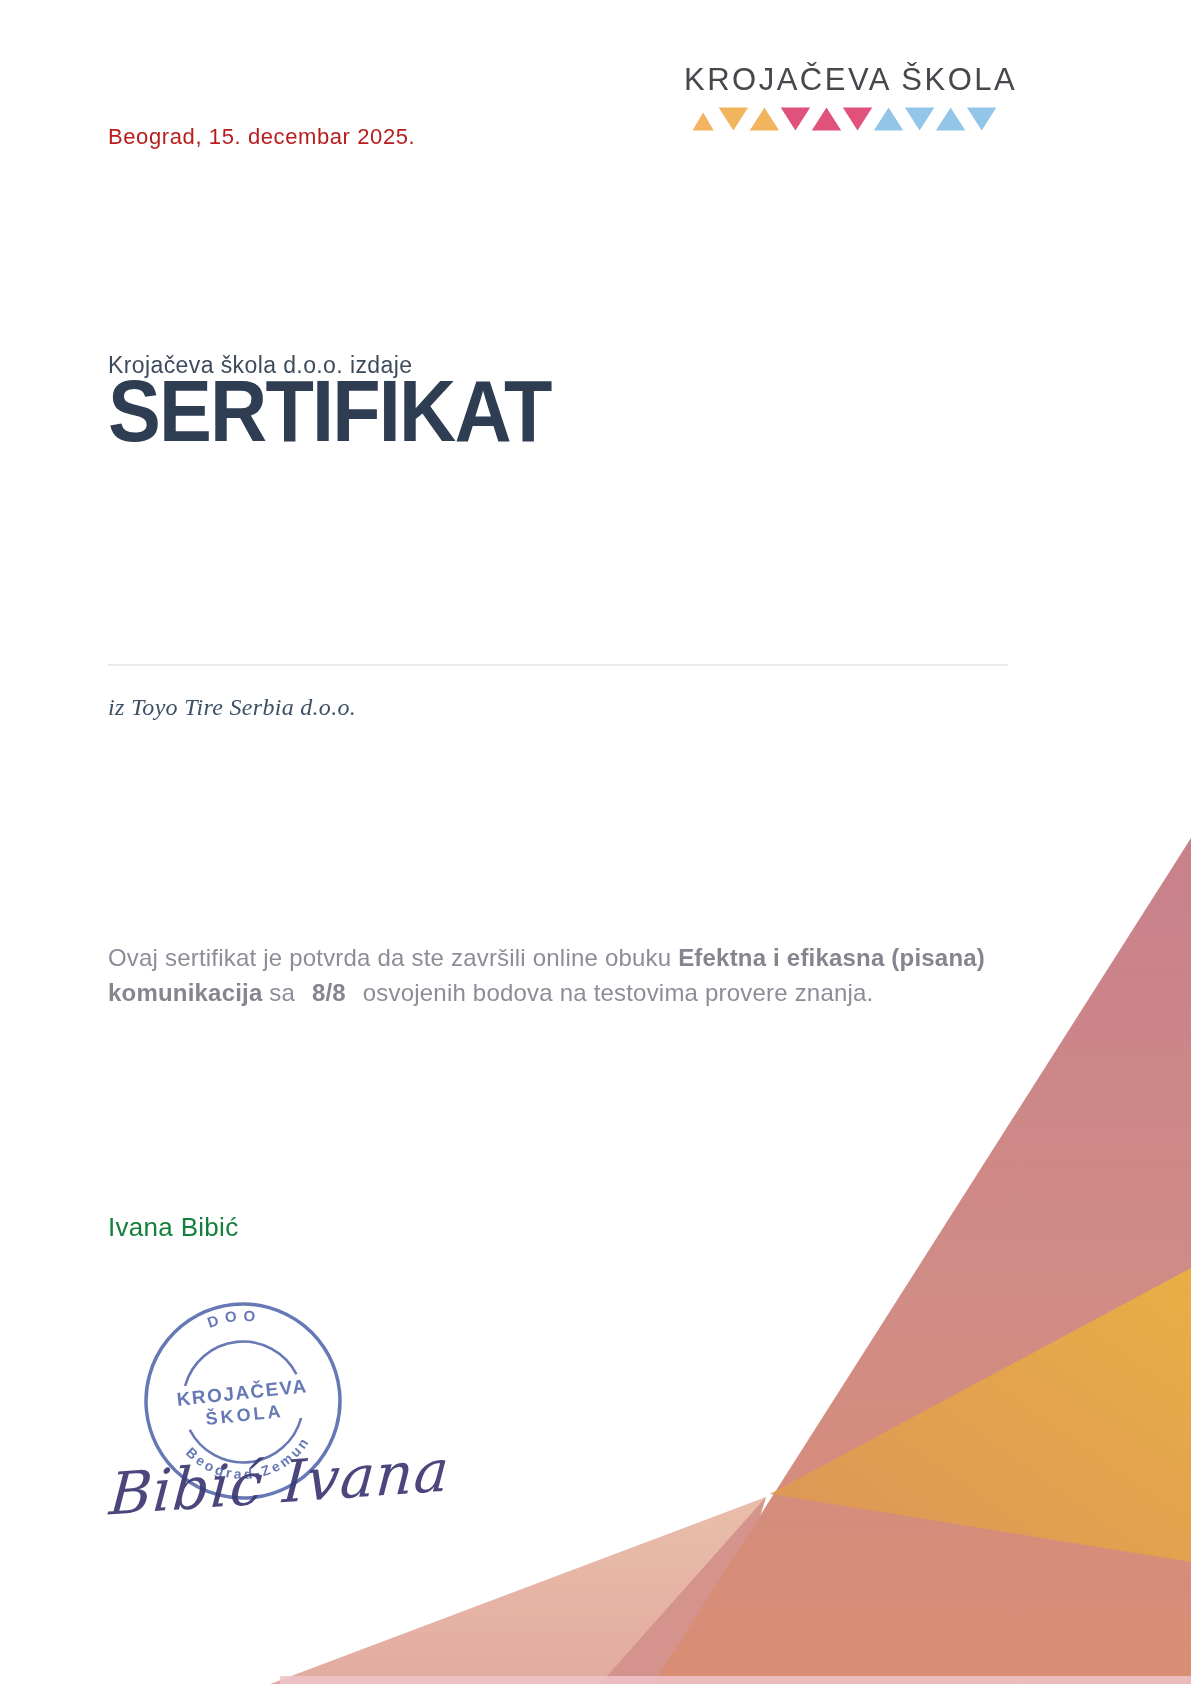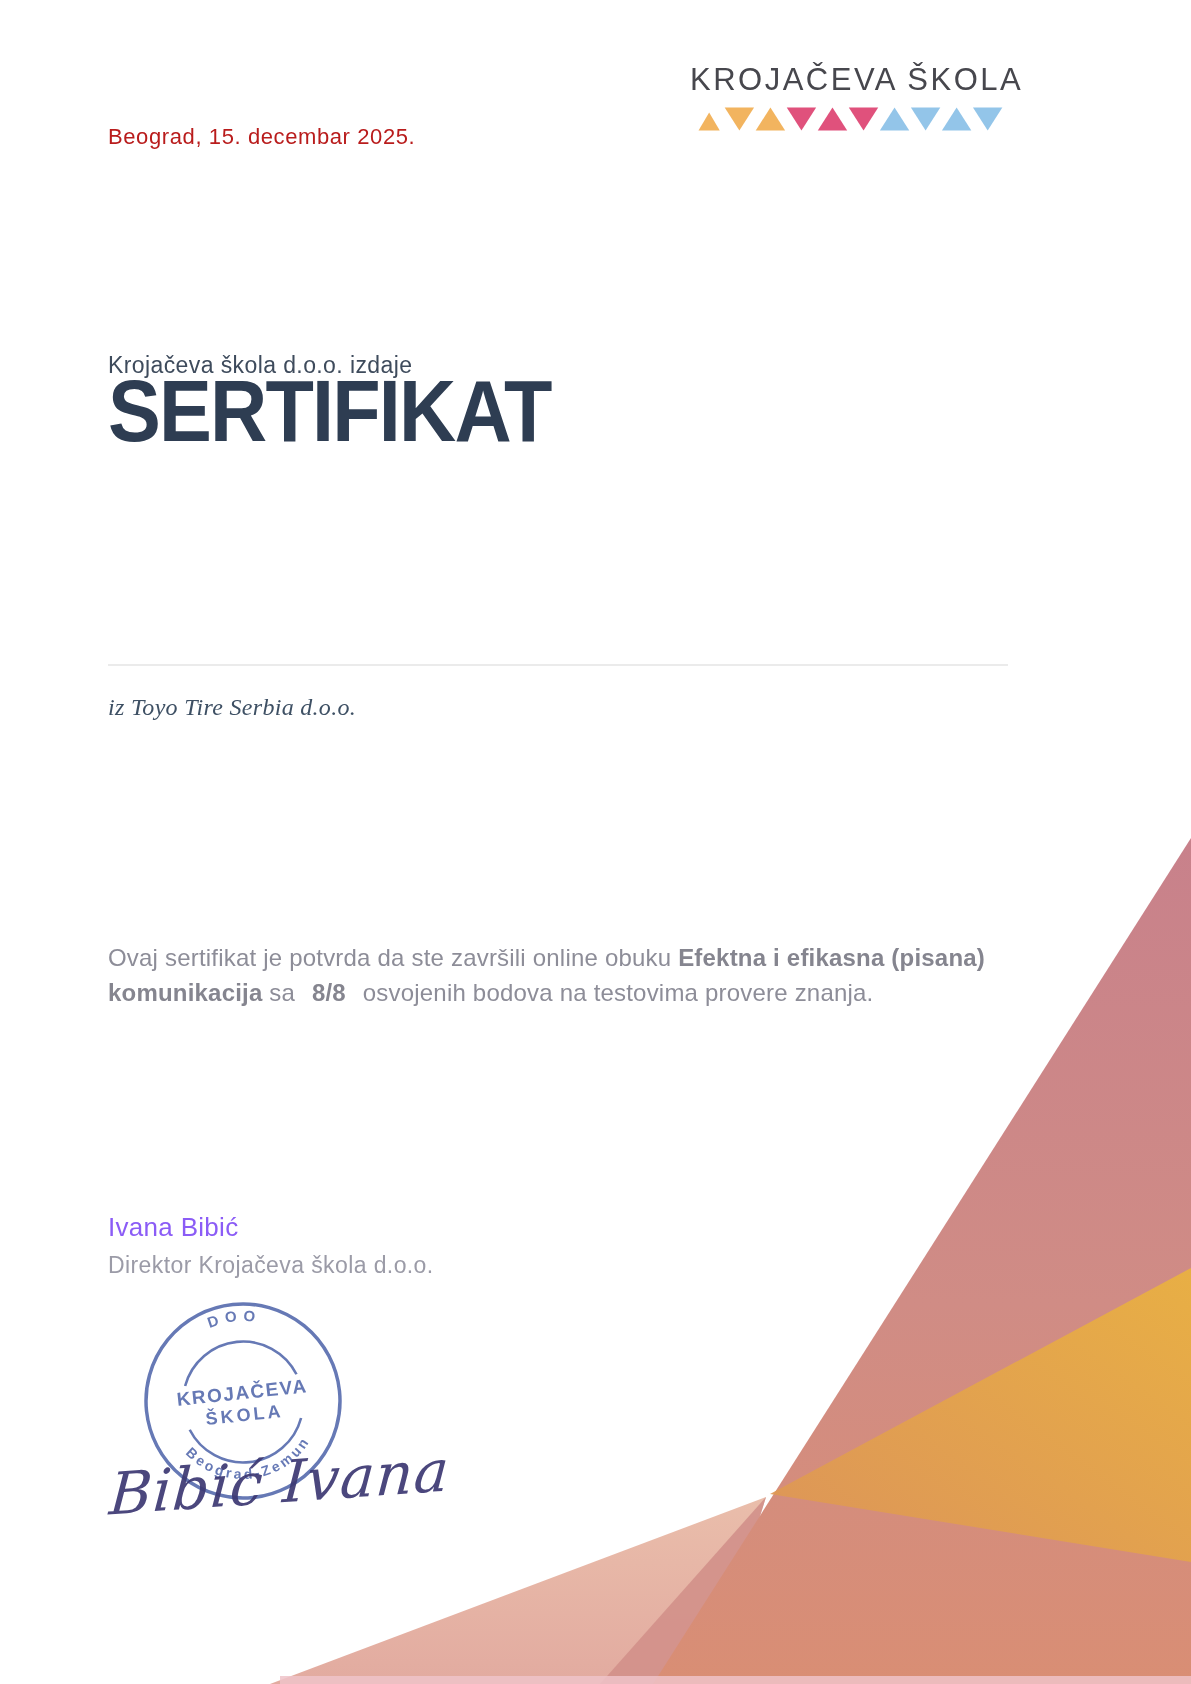--- a/index.html
+++ b/index.html
@@ -12,21 +12,21 @@
     font-family:"Liberation Sans", sans-serif;
   }
   .bg-svg{position:absolute;left:0;top:0;width:1191px;height:1684px;z-index:0;}
   .content{position:absolute;inset:0;z-index:1;}
 
   .date-line{
     position:absolute;left:108px;top:124px;
     font-size:22px;letter-spacing:.6px;color:#b91c1c;
   }
 
-  .logo{position:absolute;top:62px;right:185px;width:316px;text-align:center;}
+  .logo{position:absolute;top:62px;right:191px;width:316px;text-align:center;}
   .logo-text{
     font-size:31px;color:#47474d;letter-spacing:2.5px;
     font-weight:400;white-space:nowrap;
   }
   .logo-band{display:block;width:312px;height:28px;margin:7px auto 0 auto;}
 
   .issuer-line{
     position:absolute;left:108px;top:352px;
     font-size:23px;color:#3e4b5c;letter-spacing:.4px;
   }
@@ -57,21 +57,21 @@
   }
   .congrats-text{
     position:absolute;left:108px;top:940px;width:885px;
     font-size:24px;line-height:35px;color:#8d8d98;letter-spacing:.2px;
   }
   .congrats-text b{font-weight:700;color:#85858f;}
   .score-pad{display:inline-block;width:10px;}
 
   .signer-name{
     position:absolute;left:108px;top:1212px;
-    font-size:26px;color:#8b5cf6;font-weight:500;letter-spacing:.3px;
+    font-size:26px;color:#15803d;font-weight:500;letter-spacing:.3px;
   }
   .signer-title{
     position:absolute;left:108px;top:1252px;
     font-size:23px;color:#9b9ba7;letter-spacing:.4px;
   }
 
   .stamp{
     position:absolute;left:136px;top:1294px;width:214px;height:214px;
     transform:rotate(-6deg);opacity:.85;
   }
@@ -136,21 +136,20 @@
     <div class="issuer-line">Krojačeva škola d.o.o. izdaje</div>
     <div class="cert-title">SERTIFIKAT</div>
 
     <div class="name-underline"></div>
     <div class="recipient-company">iz Toyo Tire Serbia d.o.o.</div>
 
 
     <div class="congrats-text"><span>Ovaj sertifikat je potvrda da ste završili online obuku </span><b>Efektna i efikasna (pisana) komunikacija</b><span> sa </span><span class="score-pad"></span><b>8/8</b><span class="score-pad"></span><span> osvojenih bodova na testovima provere znanja.</span></div>
 
     <div class="signer-name">Ivana Bibić</div>
-    <div class="signer-title">Direktor Krojačeva škola d.o.o.</div>
 
     <svg class="stamp" viewBox="-107 -107 214 214" aria-hidden="true">
       <defs>
         <path id="stampTopArc" d="M -80 0 A 80 80 0 0 1 80 0"></path>
         <path id="stampBottomArc" d="M -78 0 A 78 78 0 0 0 78 0"></path>
       </defs>
       <circle cx="0" cy="0" r="97" fill="none" stroke-width="3.5" stroke="#4c62a9"></circle>
       <path d="M -56 -21 A 60 60 0 0 1 56 -21" fill="none" stroke-width="2.6" stroke="#4c62a9"></path>
       <path d="M -56 23 A 60 60 0 0 0 56 23" fill="none" stroke-width="2.6" stroke="#4c62a9"></path>
       <text font-size="15" letter-spacing="6" text-anchor="middle" fill="#4c62a9">

